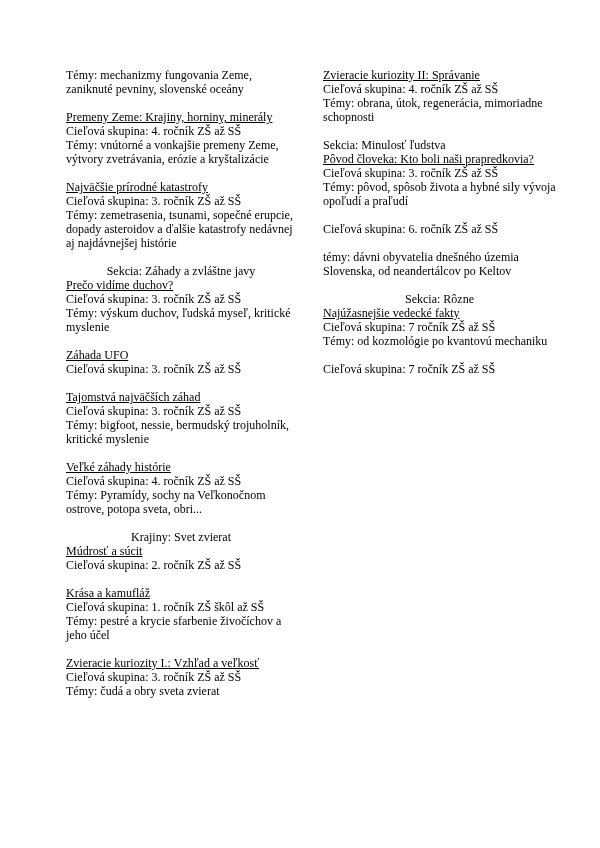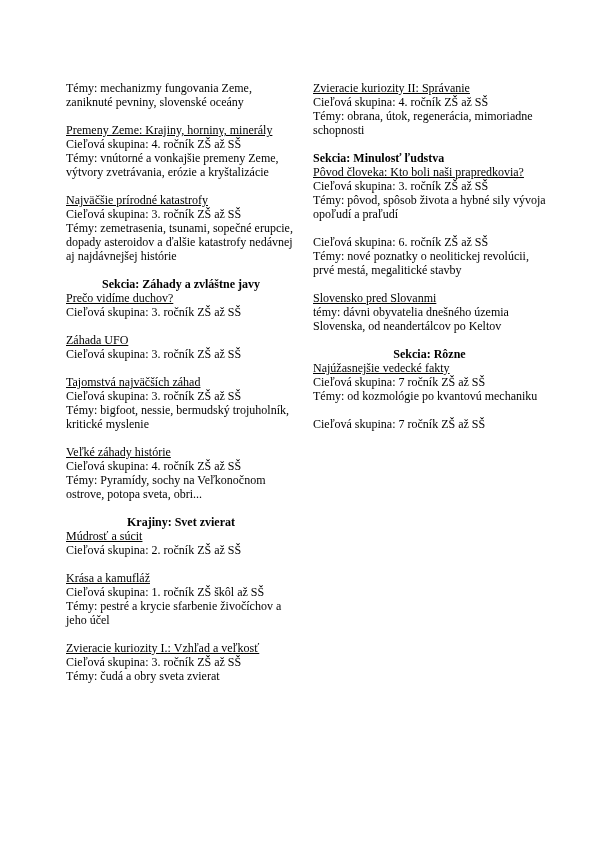--- a/index.html
+++ b/index.html
@@ -14,27 +14,26 @@
     background: #ffffff;
     color: #000000;
     font-family: "Liberation Serif", serif;
     font-size: 12px;
     line-height: 14px;
     overflow: hidden;
   }
   .col {
     position: absolute;
     top: 68px;
-    margin-top: 13px;
   }
   #col-left  { left: 66px;  width: 230px; }
-  #col-right { left: 313px; width: 233px; }
+  #col-right { left: 323px; width: 233px; }
   .block { margin: 0 0 14px 0; }
   .block:last-child { margin-bottom: 0; }
-  .section-heading { font-weight: bold; }
+  .section-heading { font-weight: normal; }
   .section-heading.center { text-align: center; }
   .section-heading.left { text-align: left; }
   .item-title { text-decoration: underline; }
   .para { margin: 0; }
 </style>
 </head>
 <body>
 
 <div id="page">
   <div class="col" id="col-left">
@@ -48,20 +47,21 @@
       </div>
       <div class="block">
         <div class="item-title">Najväčšie prírodné katastrofy</div>
         <div class="para">Cieľová skupina: 3. ročník ZŠ až SŠ</div>
         <div class="para">Témy: zemetrasenia, tsunami, sopečné erupcie, dopady asteroidov a ďalšie katastrofy nedávnej aj najdávnejšej histórie</div>
       </div>
       <div class="block">
         <div class="section-heading center">Sekcia: Záhady a zvláštne javy</div>
         <div class="item-title">Prečo vidíme duchov?</div>
         <div class="para">Cieľová skupina: 3. ročník ZŠ až SŠ</div>
+        <div class="para">Témy: výskum duchov, ľudská myseľ, kritické myslenie</div>
       </div>
       <div class="block">
         <div class="item-title">Záhada UFO</div>
         <div class="para">Cieľová skupina: 3. ročník ZŠ až SŠ</div>
       </div>
       <div class="block">
         <div class="item-title">Tajomstvá najväčších záhad</div>
         <div class="para">Cieľová skupina: 3. ročník ZŠ až SŠ</div>
         <div class="para">Témy: bigfoot, nessie, bermudský trojuholník, kritické myslenie</div>
       </div>
@@ -93,24 +93,22 @@
         <div class="para">Témy: obrana, útok, regenerácia, mimoriadne schopnosti</div>
       </div>
       <div class="block">
         <div class="section-heading left">Sekcia: Minulosť ľudstva</div>
         <div class="item-title">Pôvod človeka: Kto boli naši prapredkovia?</div>
         <div class="para">Cieľová skupina: 3. ročník ZŠ až SŠ</div>
         <div class="para">Témy: pôvod, spôsob života a hybné sily vývoja opoľudí a praľudí</div>
       </div>
       <div class="block">
         <div class="para">Cieľová skupina: 6. ročník ZŠ až SŠ</div>
-        <div class="para">Témy: nové poznatky o neolitickej revolúcii, prvé mestá, megalitické stavby</div>
       </div>
       <div class="block">
-        <div class="item-title">Slovensko pred Slovanmi</div>
         <div class="para">témy: dávni obyvatelia dnešného územia Slovenska, od neandertálcov po Keltov</div>
       </div>
       <div class="block">
         <div class="section-heading center">Sekcia: Rôzne</div>
         <div class="item-title">Najúžasnejšie vedecké fakty</div>
         <div class="para">Cieľová skupina: 7 ročník ZŠ až SŠ</div>
         <div class="para">Témy: od kozmológie po kvantovú mechaniku</div>
       </div>
       <div class="block">
         <div class="para">Cieľová skupina: 7 ročník ZŠ až SŠ</div>

